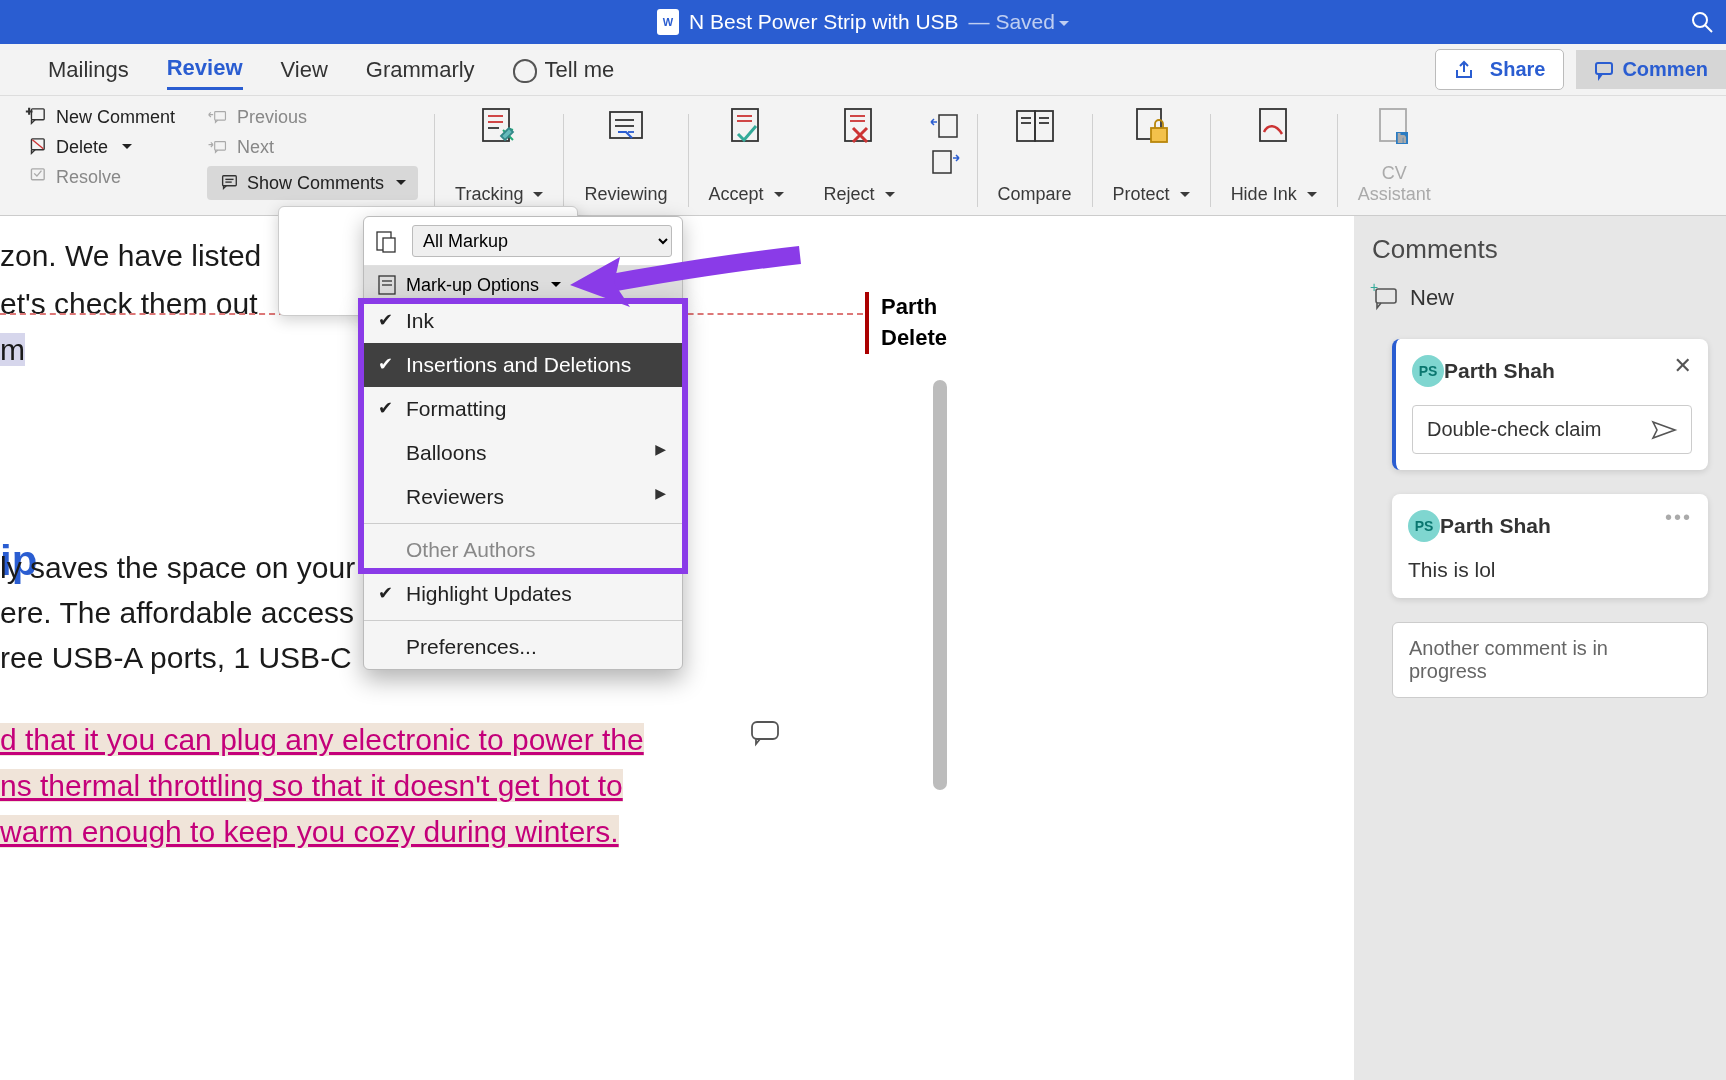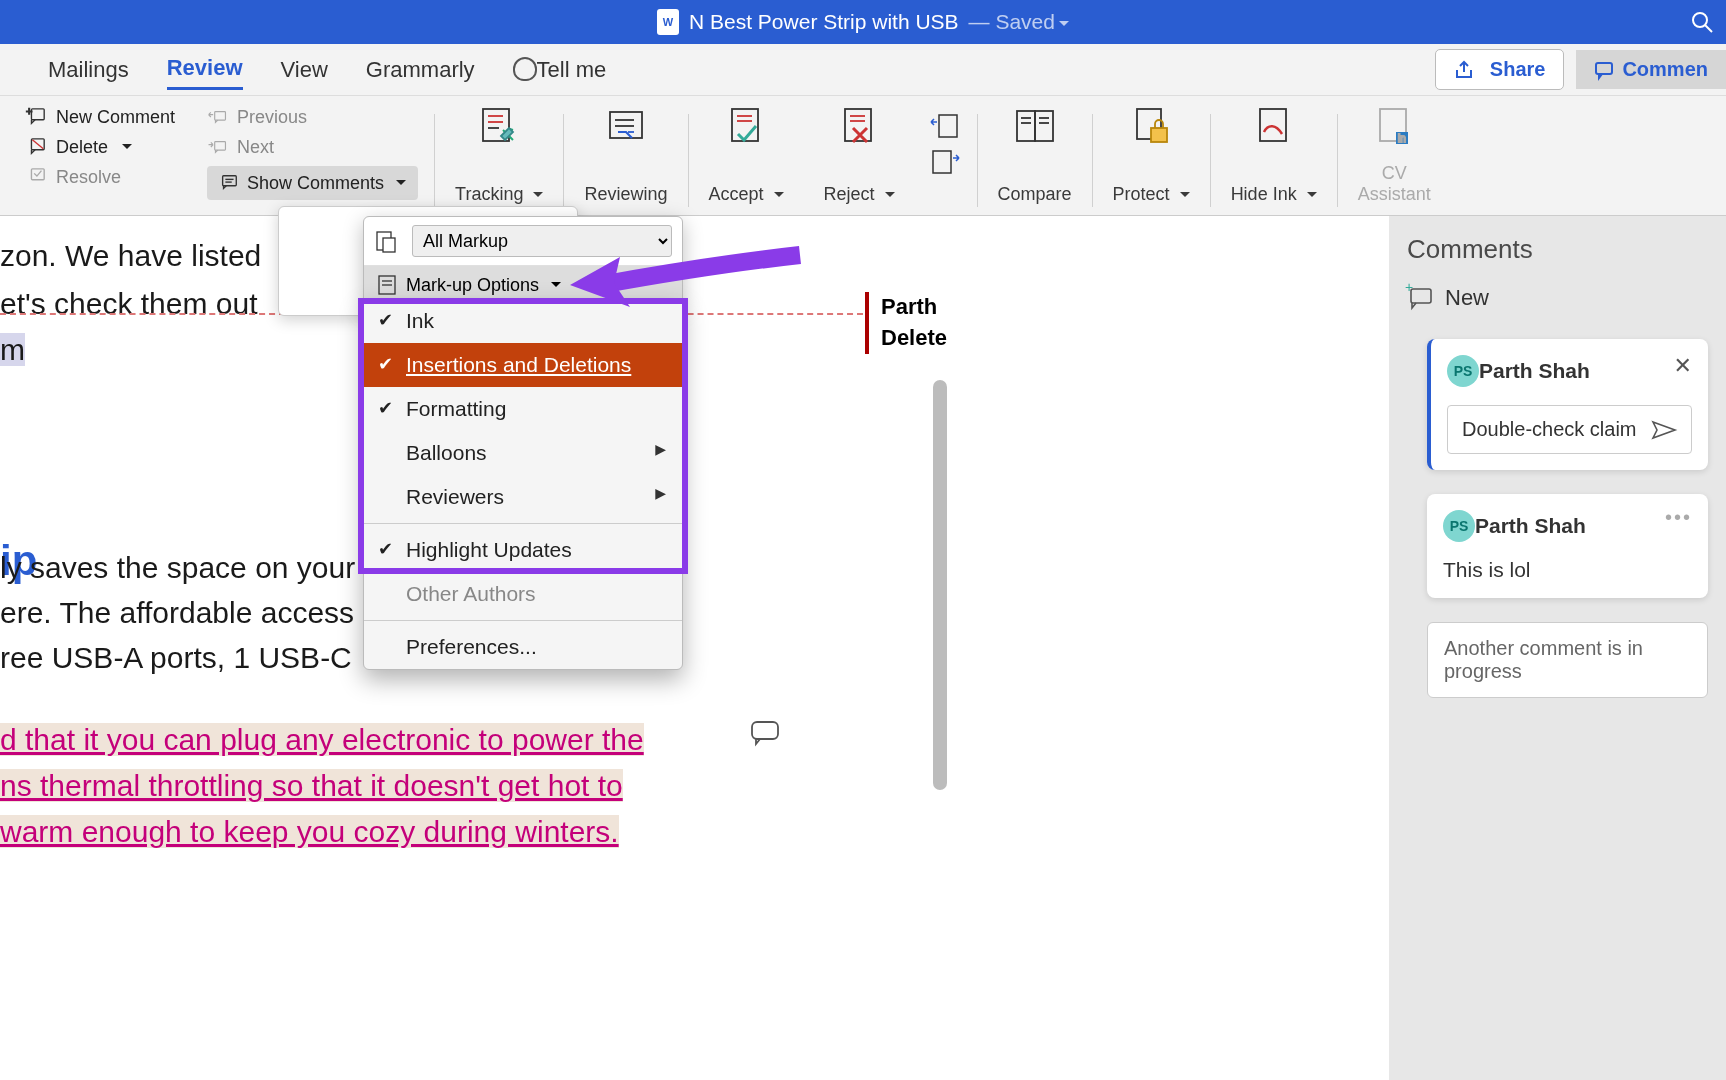--- a/index.html
+++ b/index.html
@@ -7,21 +7,21 @@
 
 .titlebar { height:44px; background:#2a5dd1; color:#fff; display:flex; align-items:center; padding:0 12px; justify-content:space-between; }
 .title-center { display:flex; align-items:center; gap:10px; margin:0 auto; font-size:21px; }
 .doc-icon { width:22px; height:26px; background:#fff; border-radius:3px; display:flex; align-items:center; justify-content:center; font-size:11px; font-weight:bold; color:#2a5dd1; }
 .title-saved { color:rgba(255,255,255,0.7); }
 .search-btn { width:24px; height:24px; cursor:pointer; }
 
 .tabs-row { height:52px; background:#f3f3f3; display:flex; align-items:center; padding-left:48px; gap:38px; border-bottom:1px solid #ddd; position:relative; }
 .tab { font-size:22px; color:#333; padding:6px 0; cursor:pointer; }
 .tab.active { color:#2a5dd1; font-weight:600; border-bottom:3px solid #2a5dd1; }
-.tell-me { display:flex; align-items:flex-start; }
+.tell-me { display:flex; align-items:flex-end; gap:8px; }
 .bulb-icon { width:24px; height:24px; border:2px solid #555; border-radius:50% 50% 45% 45%; position:relative; }
 .right-actions { position:absolute; right:0; top:0; height:100%; display:flex; align-items:center; gap:12px; }
 .share-btn { background:#fff; border:1px solid #bbb; border-radius:5px; padding:8px 18px; font-size:20px; color:#2a5dd1; display:flex; align-items:center; gap:16px; font-weight:600; }
 .comments-btn { background:#d6d6d6; padding:8px 18px; font-size:20px; color:#2a5dd1; display:flex; align-items:center; gap:8px; font-weight:600; }
 
 .ribbon { height:120px; background:#f3f3f3; display:flex; align-items:stretch; padding-left:10px; border-bottom:1px solid #ccc; }
 .rgroup { display:flex; flex-direction:column; gap:8px; padding:10px 16px; justify-content:flex-start; }
 .rgroup.icon-col { align-items:center; justify-content:space-between; padding:10px 20px; }
 .ritem { display:flex; align-items:center; gap:10px; font-size:18px; color:#888; cursor:pointer; }
 .ritem.on { color:#222; }
@@ -46,32 +46,32 @@
 .tc-chev { align-self:flex-start; padding:10px 4px; }
 
 .markup-control { position:absolute; left:363px; top:216px; width:320px; background:#fff; border:1px solid #bbb; border-radius:6px; box-shadow:0 6px 20px rgba(0,0,0,.25); }
 .markup-select { display:flex; align-items:center; padding:8px 10px; gap:16px; border-bottom:1px solid #e0e0e0; }
 .markup-select select { flex:1; font-size:18px; border:1px solid #bbb; border-radius:3px; padding:4px 6px; }
 .markup-btn { display:flex; align-items:center; gap:8px; padding:8px 12px; background:#ddd; font-size:18px; }
 
 .menu { position:absolute; left:363px; top:298px; width:320px; background:#f5f5f5; border:1px solid #bbb; border-radius:0 0 6px 6px; box-shadow:0 10px 25px rgba(0,0,0,.3); }
 .menu-highlight-box { position:absolute; left:358px; top:298px; width:330px; height:276px; border:6px solid #8a3be8; pointer-events:none; z-index:5; }
 .menu-item { padding:10px 14px 10px 42px; font-size:21px; color:#222; position:relative; cursor:pointer; }
-.menu-item.sel { background:#c2410c; color:#fff;text-decoration:underline; }
+.menu-item.sel { background:#404040; color:#fff; }
 .menu-item.dim { color:#888; }
 .menu-item .check::before { content:"✔"; position:absolute; left:14px; font-size:18px; }
 .menu-item .arrow::after { content:"▶"; position:absolute; right:16px; font-size:14px; color:#333; }
 .menu-sep { height:1px; background:#ccc; margin:4px 0; }
 
 .arrow-annot { position:absolute; left:570px; top:245px; width:240px; height:70px; z-index:10; }
 
 .revision-badge { position:absolute; left:865px; top:292px; font-family:Georgia,serif; font-size:22px; color:#000; border-left:4px solid #a00; padding-left:12px; line-height:1.4; }
 .revision-badge b { font-weight:700; }
 
-.comments-pane { position:absolute; right:0; top:216px; width:337px; height:864px; background:#e7e7e7; padding:18px; }
+.comments-pane { position:absolute; right:0; top:216px; width:372px; height:864px; background:#e7e7e7; padding:18px; }
 .comments-title { font-size:26px; color:#4a4a4a; margin-bottom:20px; }
 .new-comment { display:flex; align-items:center; gap:12px; font-size:22px; color:#333; margin-bottom:28px; cursor:pointer; }
 .new-comment-icon { width:26px; height:24px; position:relative; }
 .comment-card { background:#fff; border-radius:8px; box-shadow:0 2px 6px rgba(0,0,0,.12); padding:16px; margin-left:20px; margin-bottom:24px; position:relative; border-left:4px solid #2a5dd1; }
 .comment-card.plain { border-left:0; }
 .comment-head { display:flex; align-items:center; gap:0; }
 .avatar { width:32px; height:32px; border-radius:50%; background:#7fd6d0; color:#0a766f; font-size:14px; font-weight:600; display:flex; align-items:center; justify-content:center; }
 .author-name { font-size:21px; font-weight:700; color:#333; }
 .close-x { position:absolute; right:16px; top:14px; font-size:22px; color:#555; cursor:pointer; }
 .comment-input { display:flex; align-items:center; justify-content:space-between; border:1px solid #ccc; border-radius:4px; padding:12px 14px; margin-top:18px; font-size:20px; color:#333; }
@@ -372,22 +372,22 @@
   </div>
 </div>
 
 <div class="menu">
   <div class="menu-item"><span class="check"></span><span>Ink</span></div>
   <div class="menu-item sel"><span class="check"></span><span>Insertions and Deletions</span></div>
   <div class="menu-item"><span class="check"></span><span>Formatting</span></div>
   <div class="menu-item"><span>Balloons</span><span class="arrow"></span></div>
   <div class="menu-item"><span>Reviewers</span><span class="arrow"></span></div>
   <div class="menu-sep"></div>
+  <div class="menu-item dim"><span>Other Authors</span></div>
   <div class="menu-item"><span class="check"></span><span>Highlight Updates</span></div>
-  <div class="menu-item dim"><span>Other Authors</span></div>
   <div class="menu-sep"></div>
   <div class="menu-item"><span>Preferences...</span></div>
 </div>
 <div class="menu-highlight-box"></div>
 
 <svg class="arrow-annot" viewBox="0 0 240 70">
   <path d="M230 10 Q 140 20 30 40" stroke="#8a3be8" stroke-width="18" fill="none"></path>
   <path d="M0 40 L50 12 L44 38 L60 62 Z" fill="#8a3be8"></path>
 </svg>
 

